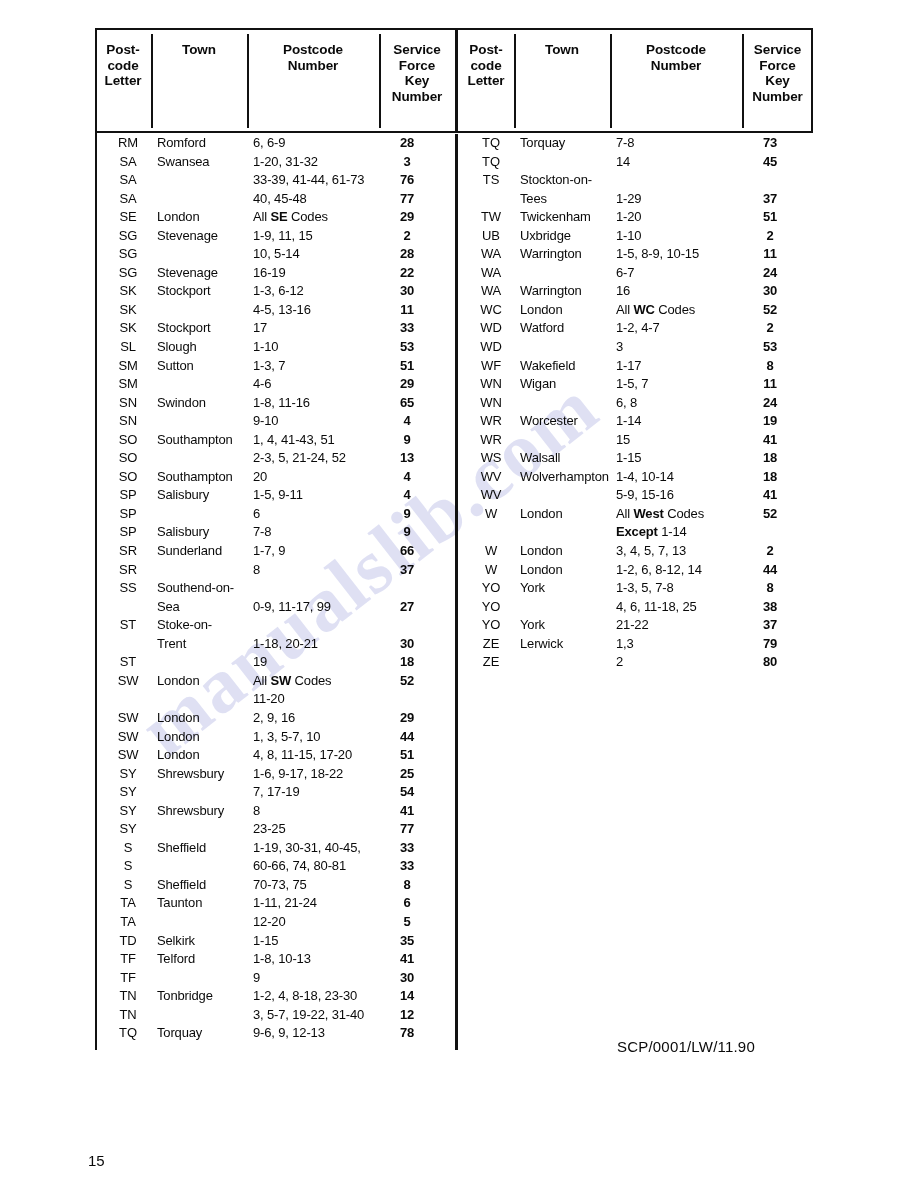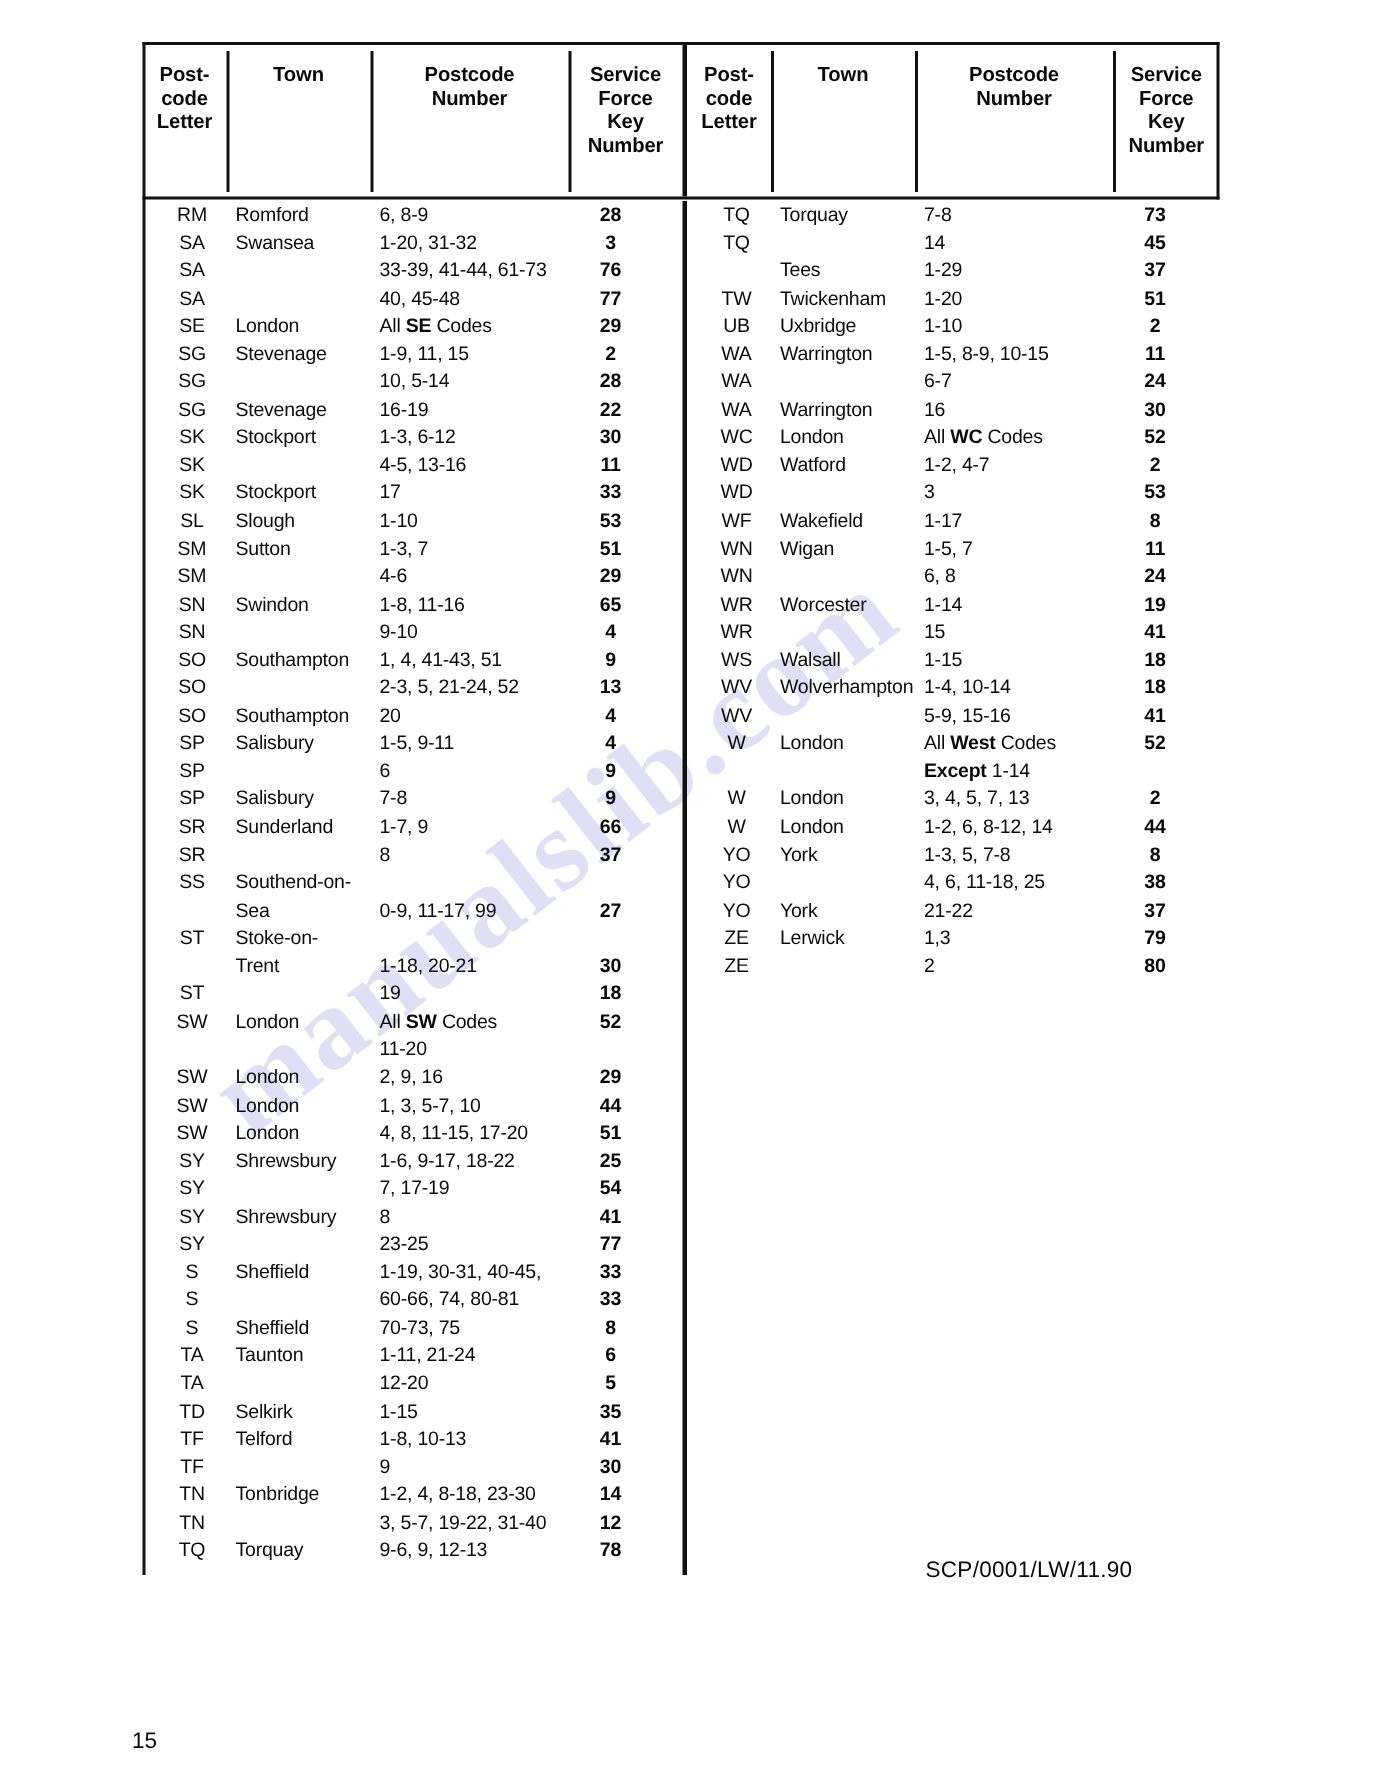--- a/index.html
+++ b/index.html
@@ -243,21 +243,21 @@
       <span>Number</span>
     </div>
   </div>
 
   <div id="body-area">
     <div class="center-rule"></div>
     <div class="col left" id="col-left">
         <div class="row">
           <div class="cell c-letter">RM</div>
           <div class="cell c-town">Romford</div>
-          <div class="cell c-code">6, 8-9</div>
+          <div class="cell c-code">6, 6-9</div>
           <div class="cell c-key">28</div>
         </div>
         <div class="row">
           <div class="cell c-letter">SA</div>
           <div class="cell c-town">Swansea</div>
           <div class="cell c-code">1-20, 31-32</div>
           <div class="cell c-key">3</div>
         </div>
         <div class="row">
           <div class="cell c-letter">SA</div>
@@ -549,20 +549,26 @@
           <div class="cell c-code">7-8</div>
           <div class="cell c-key">73</div>
         </div>
         <div class="row">
           <div class="cell c-letter">TQ</div>
           <div class="cell c-town"></div>
           <div class="cell c-code">14</div>
           <div class="cell c-key">45</div>
         </div>
         <div class="row">
+          <div class="cell c-letter">TS</div>
+          <div class="cell c-town">Stockton-on-</div>
+          <div class="cell c-code"></div>
+          <div class="cell c-key"></div>
+        </div>
+        <div class="row">
           <div class="cell c-letter"></div>
           <div class="cell c-town">Tees</div>
           <div class="cell c-code">1-29</div>
           <div class="cell c-key">37</div>
         </div>
         <div class="row">
           <div class="cell c-letter">TW</div>
           <div class="cell c-town">Twickenham</div>
           <div class="cell c-code">1-20</div>
           <div class="cell c-key">51</div>

